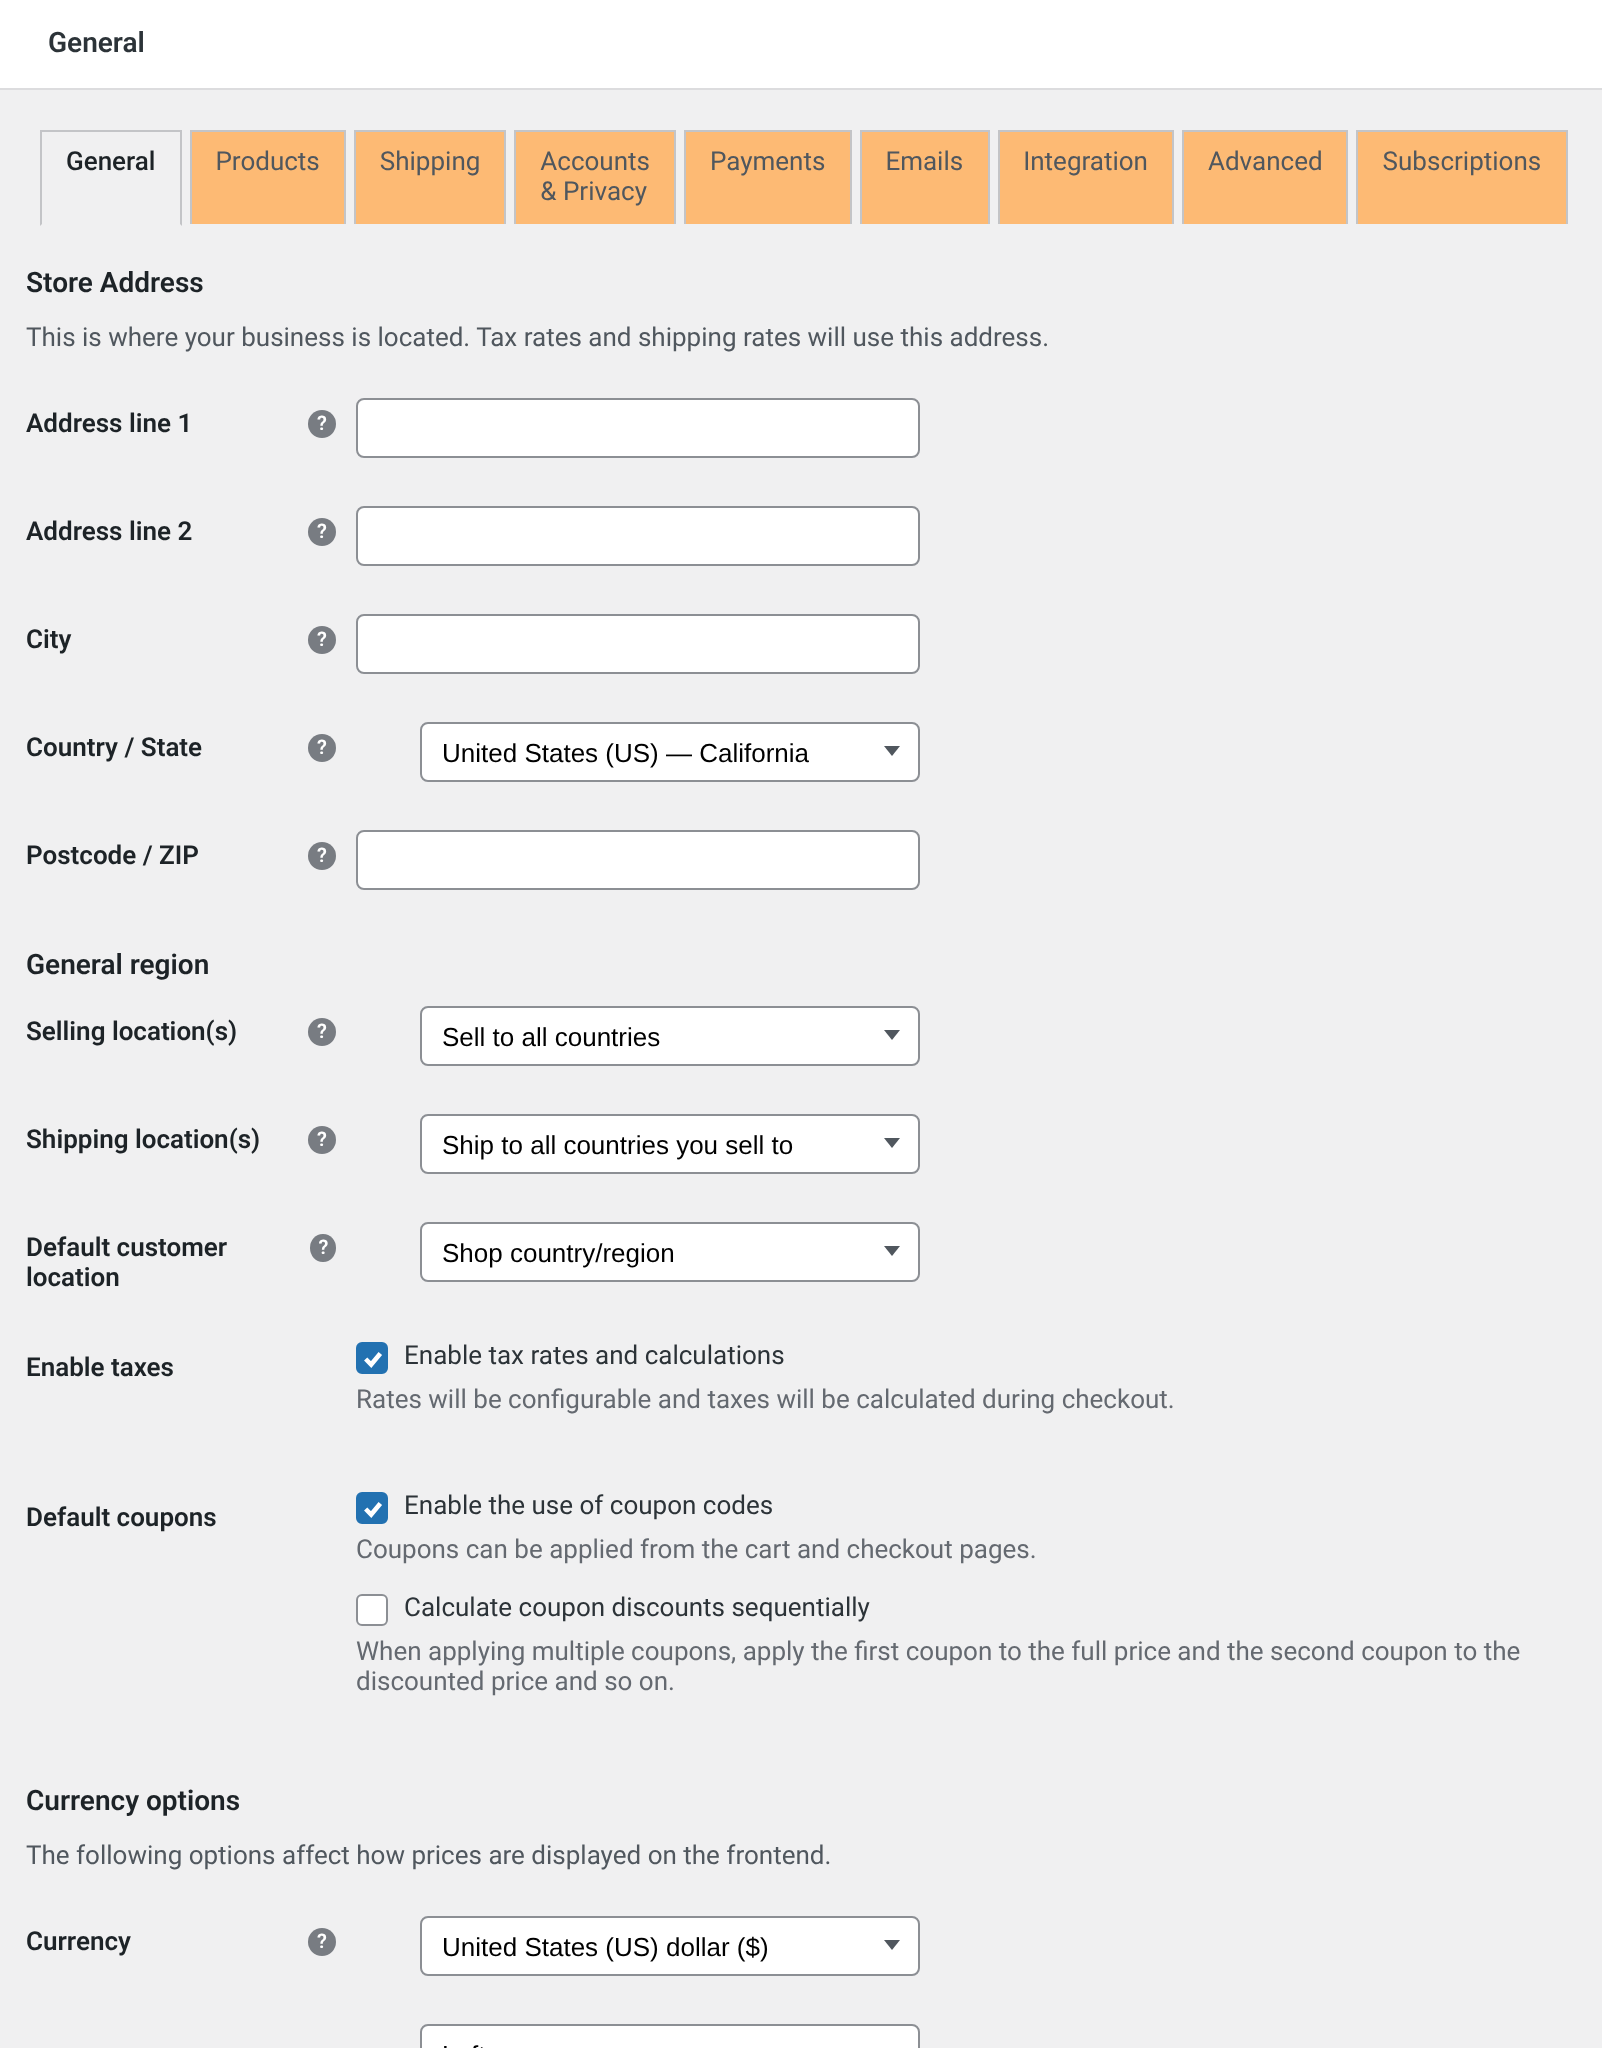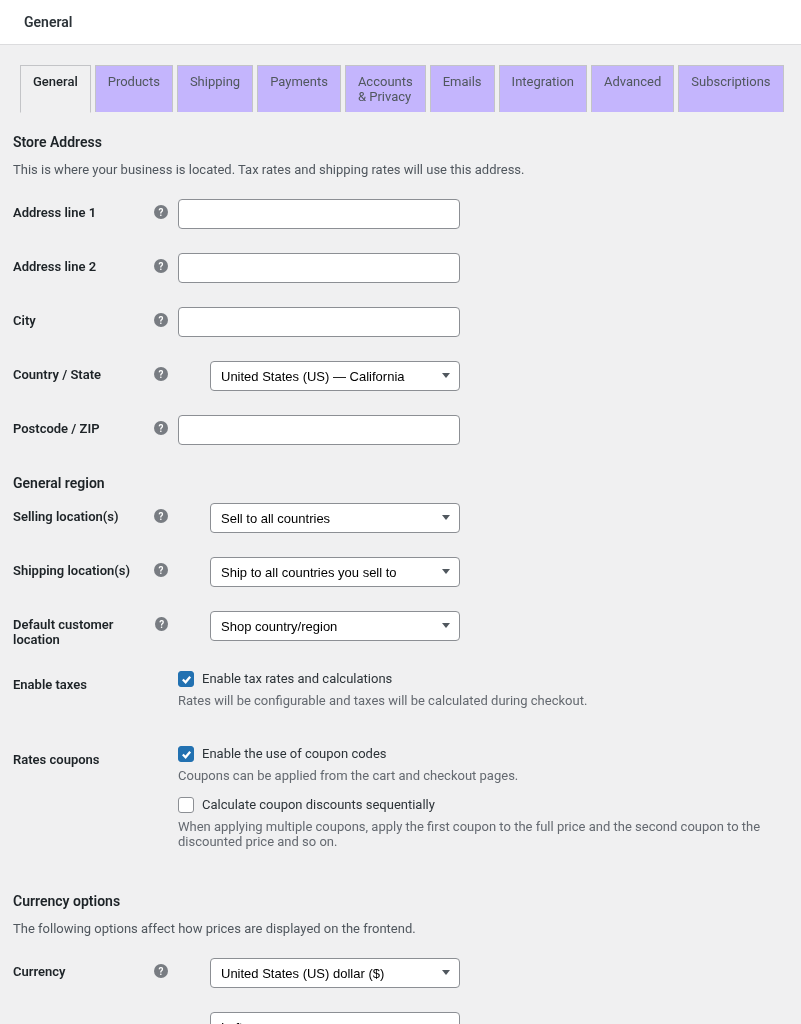--- a/index.html
+++ b/index.html
@@ -1,20 +1,20 @@
 <!DOCTYPE html>
 <html><head>
 <meta charset="utf-8">
 <style>
 * { box-sizing: border-box; margin: 0; padding: 0; }
 body { font-family: -apple-system, BlinkMacSystemFont, "Segoe UI", Roboto, sans-serif; font-size: 13px; color: #2c3338; background: #f0f0f1; width: 801px; }
 .header { background: #fff; padding: 14px 24px; font-weight: 600; font-size: 14px; border-bottom: 1px solid #dcdcde; }
 .content { padding: 20px 20px 30px 13px; }
 .tabs { display: flex; gap: 4px; margin-bottom: 22px; margin-left: 7px; }
-.tab { padding: 8px 12px; background: #c4b5fd; color: #50575e; font-size: 13px; border: 1px solid #c3c4c7; border-bottom: none; cursor: pointer; }
+.tab { padding: 8px 12px; background: #fdba74; color: #50575e; font-size: 13px; border: 1px solid #c3c4c7; border-bottom: none; cursor: pointer; }
 .tab.active { background: #f0f0f1; border-bottom: 1px solid #f0f0f1; margin-bottom: -1px; color: #1d2327; font-weight: 500; }
 h2 { font-size: 14px; font-weight: 600; color: #1d2327; margin-bottom: 12px; }
 .section-desc { font-size: 13px; color: #50575e; margin-bottom: 22px; }
 .form-row { display: flex; align-items: flex-start; margin-bottom: 24px; }
 .form-label { width: 165px; flex-shrink: 0; font-weight: 600; font-size: 13px; color: #1d2327; padding-top: 6px; display: flex; align-items: flex-start; justify-content: space-between; padding-right: 10px; }
 .help-icon { display: inline-flex; width: 14px; height: 14px; border-radius: 50%; background: #787c82; color: #fff; font-size: 10px; font-weight: 600; align-items: center; justify-content: center; margin-left: 6px; cursor: help; }
 .form-input { flex: 0 0 282px; }
 .form-input-wide { flex: 1; }
 input[type=text], select { width: 100%; padding: 6px 10px; border: 1px solid #8c8f94; border-radius: 4px; font-size: 13px; background: #fff; height: 30px; }
 .select-wrap { position: relative; padding-left: 32px; }
@@ -35,22 +35,22 @@
 <div class="header">
   <span>General</span>
 </div>
 
 <div class="content">
 
   <div class="tabs">
     <div class="tab active">General</div>
     <div class="tab">Products</div>
     <div class="tab">Shipping</div>
+    <div class="tab">Accounts &amp; Privacy</div>
     <div class="tab">Payments</div>
-    <div class="tab">Accounts &amp; Privacy</div>
     <div class="tab">Emails</div>
     <div class="tab">Integration</div>
     <div class="tab">Advanced</div>
     <div class="tab">Subscriptions</div>
   </div>
 
   <div class="section">
     <h2>Store Address</h2>
     <p class="section-desc">This is where your business is located. Tax rates and shipping rates will use this address.</p>
 
@@ -142,21 +142,21 @@
               </svg>
             </span>
           <span class="checkbox-label">Enable tax rates and calculations</span>
         </div>
         <p class="field-desc">Rates will be configurable and taxes will be calculated during checkout.</p>
       </div>
     </div>
 
     <div class="form-row">
       <div class="form-label">
-        <span>Rates coupons</span>
+        <span>Default coupons</span>
       </div>
       <div class="form-input-wide">
         <div class="checkbox-row">
           <span class="checkbox checked">
               <svg viewBox="0 0 12 12">
                 <polyline points="2,6 5,9 10,3"></polyline>
               </svg>
             </span>
           <span class="checkbox-label">Enable the use of coupon codes</span>
         </div>

